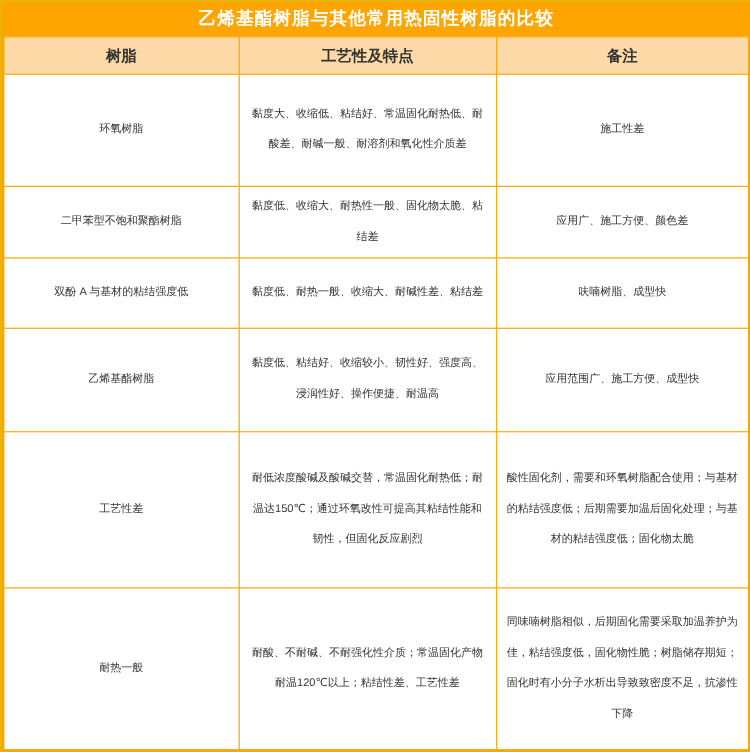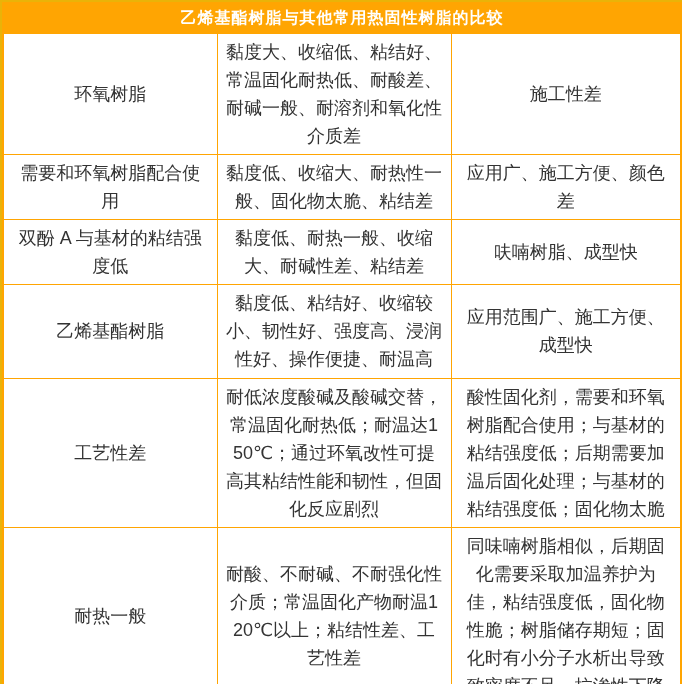--- a/index.html
+++ b/index.html
@@ -21,21 +21,21 @@
     table-layout: fixed;
     border: 2px solid #FFA502;
   }
   table.resin-table td, table.resin-table th {
     border: 1px solid #FFA502;
     box-sizing: border-box;
     padding: 4px 8px;
     vertical-align: middle;
     text-align: center;
     color: #333333;
-    font-size: 18px;
+    font-size: 10px;
     line-height: 28px;
     word-break: break-all;
   }
   .col-resin   { width: 214px; }
   .col-feat    { width: 234px; }
   .col-notes   { width: 230px; }
 
   tr.title-row th {
     background: #FFA502;
     color: #ffffff;
@@ -69,27 +69,32 @@
   <table class="resin-table">
     <colgroup>
       <col class="col-resin">
       <col class="col-feat">
       <col class="col-notes">
     </colgroup>
     <tbody>
       <tr class="title-row">
         <th colspan="3">乙烯基酯树脂与其他常用热固性树脂的比较</th>
       </tr>
+      <tr class="header-row">
+        <th>树脂</th>
+        <th>工艺性及特点</th>
+        <th>备注</th>
+      </tr>
       <tr class="data-row row-0">
         <td>环氧树脂</td>
         <td>黏度大、收缩低、粘结好、常温固化耐热低、耐酸差、耐碱一般、耐溶剂和氧化性介质差</td>
         <td>施工性差</td>
       </tr>
       <tr class="data-row row-1">
-        <td>需要和环氧树脂配合使用</td>
+        <td>二甲苯型不饱和聚酯树脂</td>
         <td>黏度低、收缩大、耐热性一般、固化物太脆、粘结差</td>
         <td>应用广、施工方便、颜色差</td>
       </tr>
       <tr class="data-row row-2">
         <td>双酚 A 与基材的粘结强度低</td>
         <td>黏度低、耐热一般、收缩大、耐碱性差、粘结差</td>
         <td>呋喃树脂、成型快</td>
       </tr>
       <tr class="data-row row-3">
         <td>乙烯基酯树脂</td>

